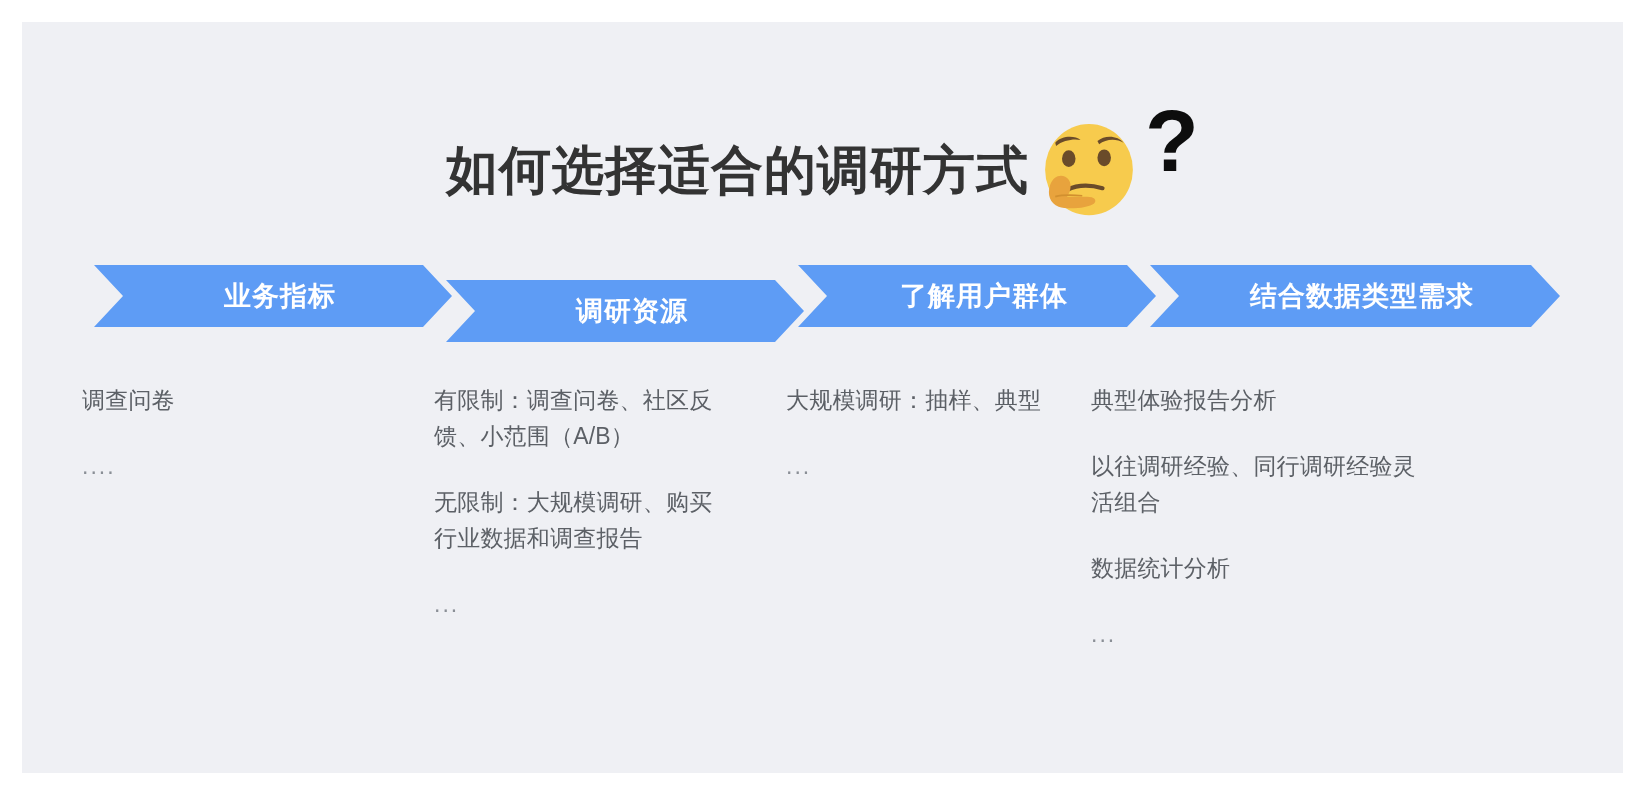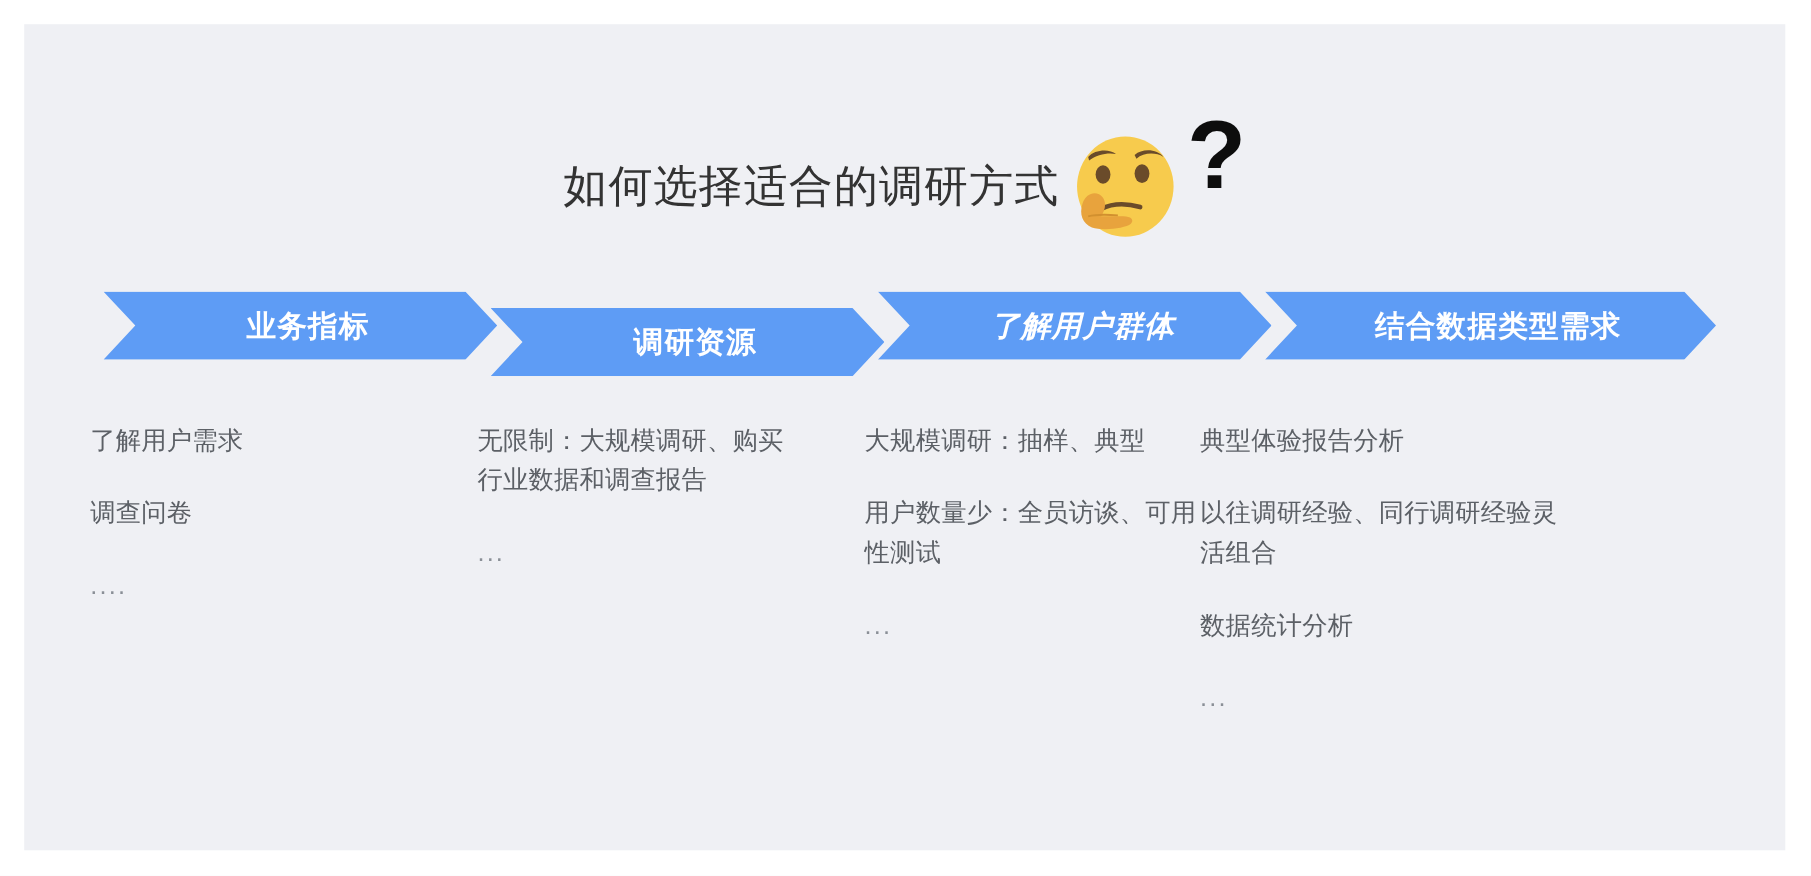--- a/index.html
+++ b/index.html
@@ -29,22 +29,22 @@
     position: absolute;
     left: 0;
     top: 88px;
     width: 1601px;
     height: 120px;
     display: flex;
     align-items: center;
     justify-content: center;
   }
   .title-text {
-    font-size: 40px;
-    font-weight: normal;
+    font-size: 52px;
+    font-weight: bold;
     color: #333333;
     letter-spacing: 1px;
     white-space: nowrap;
     line-height: 1;
   }
   .thinking-emoji {
     position: relative;
     width: 108px;
     height: 108px;
     margin-left: 6px;
@@ -85,21 +85,21 @@
   .banner-label {
     color: #ffffff;
     font-size: 27px;
     font-weight: bold;
     letter-spacing: 1px;
     white-space: nowrap;
     padding-left: 14px;
   }
   .banner-0 { left: 60px;   width: 358px; }
   .banner-1 { left: 412px;  width: 358px; margin-top: 15px; }
-  .banner-2 { left: 764px;  width: 358px; font-style: italic; }
+  .banner-2 { left: 764px;  width: 358px; }
   .banner-3 { left: 1116px; width: 410px; }
 
   
   .columns {
     position: absolute;
     left: 0;
     top: 360px;
     width: 1601px;
     height: 330px;
   }
@@ -159,33 +159,32 @@
       <span class="banner-label">了解用户群体</span>
     </div>
     <div class="banner banner-3">
       <span class="banner-label">结合数据类型需求</span>
     </div>
   </div>
 
   <div class="columns">
 
     <div class="column col-0">
-      <p class="para">了解用户需求</p>
       <p class="para">调查问卷</p>
       <p class="para dots">....</p>
     </div>
 
     <div class="column col-1">
+      <p class="para">有限制：调查问卷、社区反馈、小范围（A/B）</p>
       <p class="para">无限制：大规模调研、购买行业数据和调查报告</p>
       <p class="para dots">...</p>
     </div>
 
     <div class="column col-2">
       <p class="para">大规模调研：抽样、典型</p>
-      <p class="para">用户数量少：全员访谈、可用性测试</p>
       <p class="para dots">...</p>
     </div>
 
     <div class="column col-3">
       <p class="para">典型体验报告分析</p>
       <p class="para">以往调研经验、同行调研经验灵活组合</p>
       <p class="para">数据统计分析</p>
       <p class="para dots">...</p>
     </div>
 

